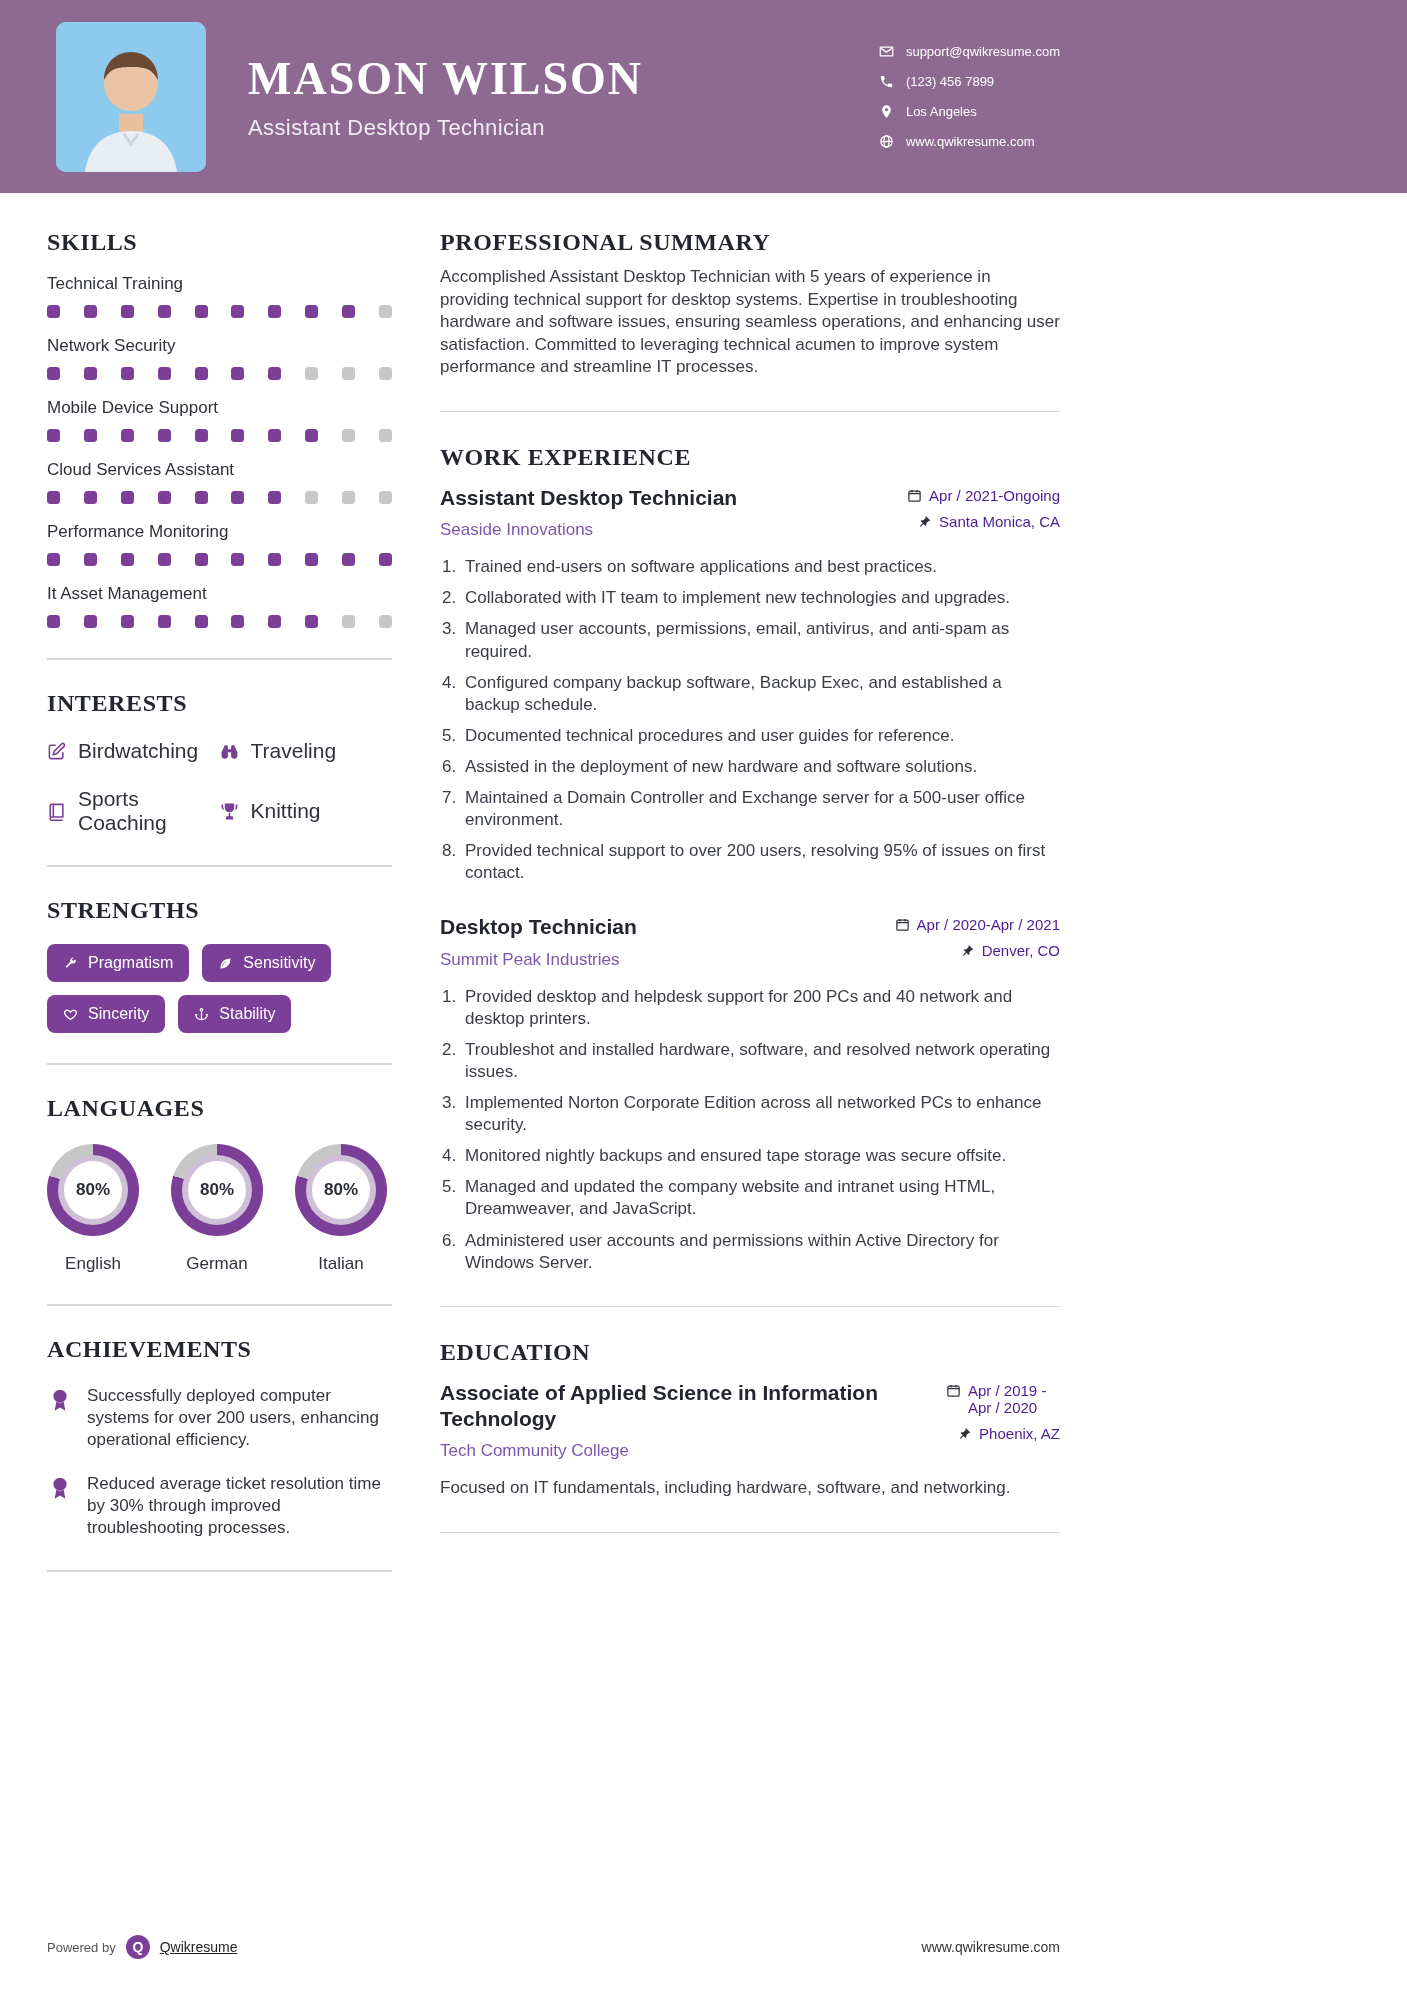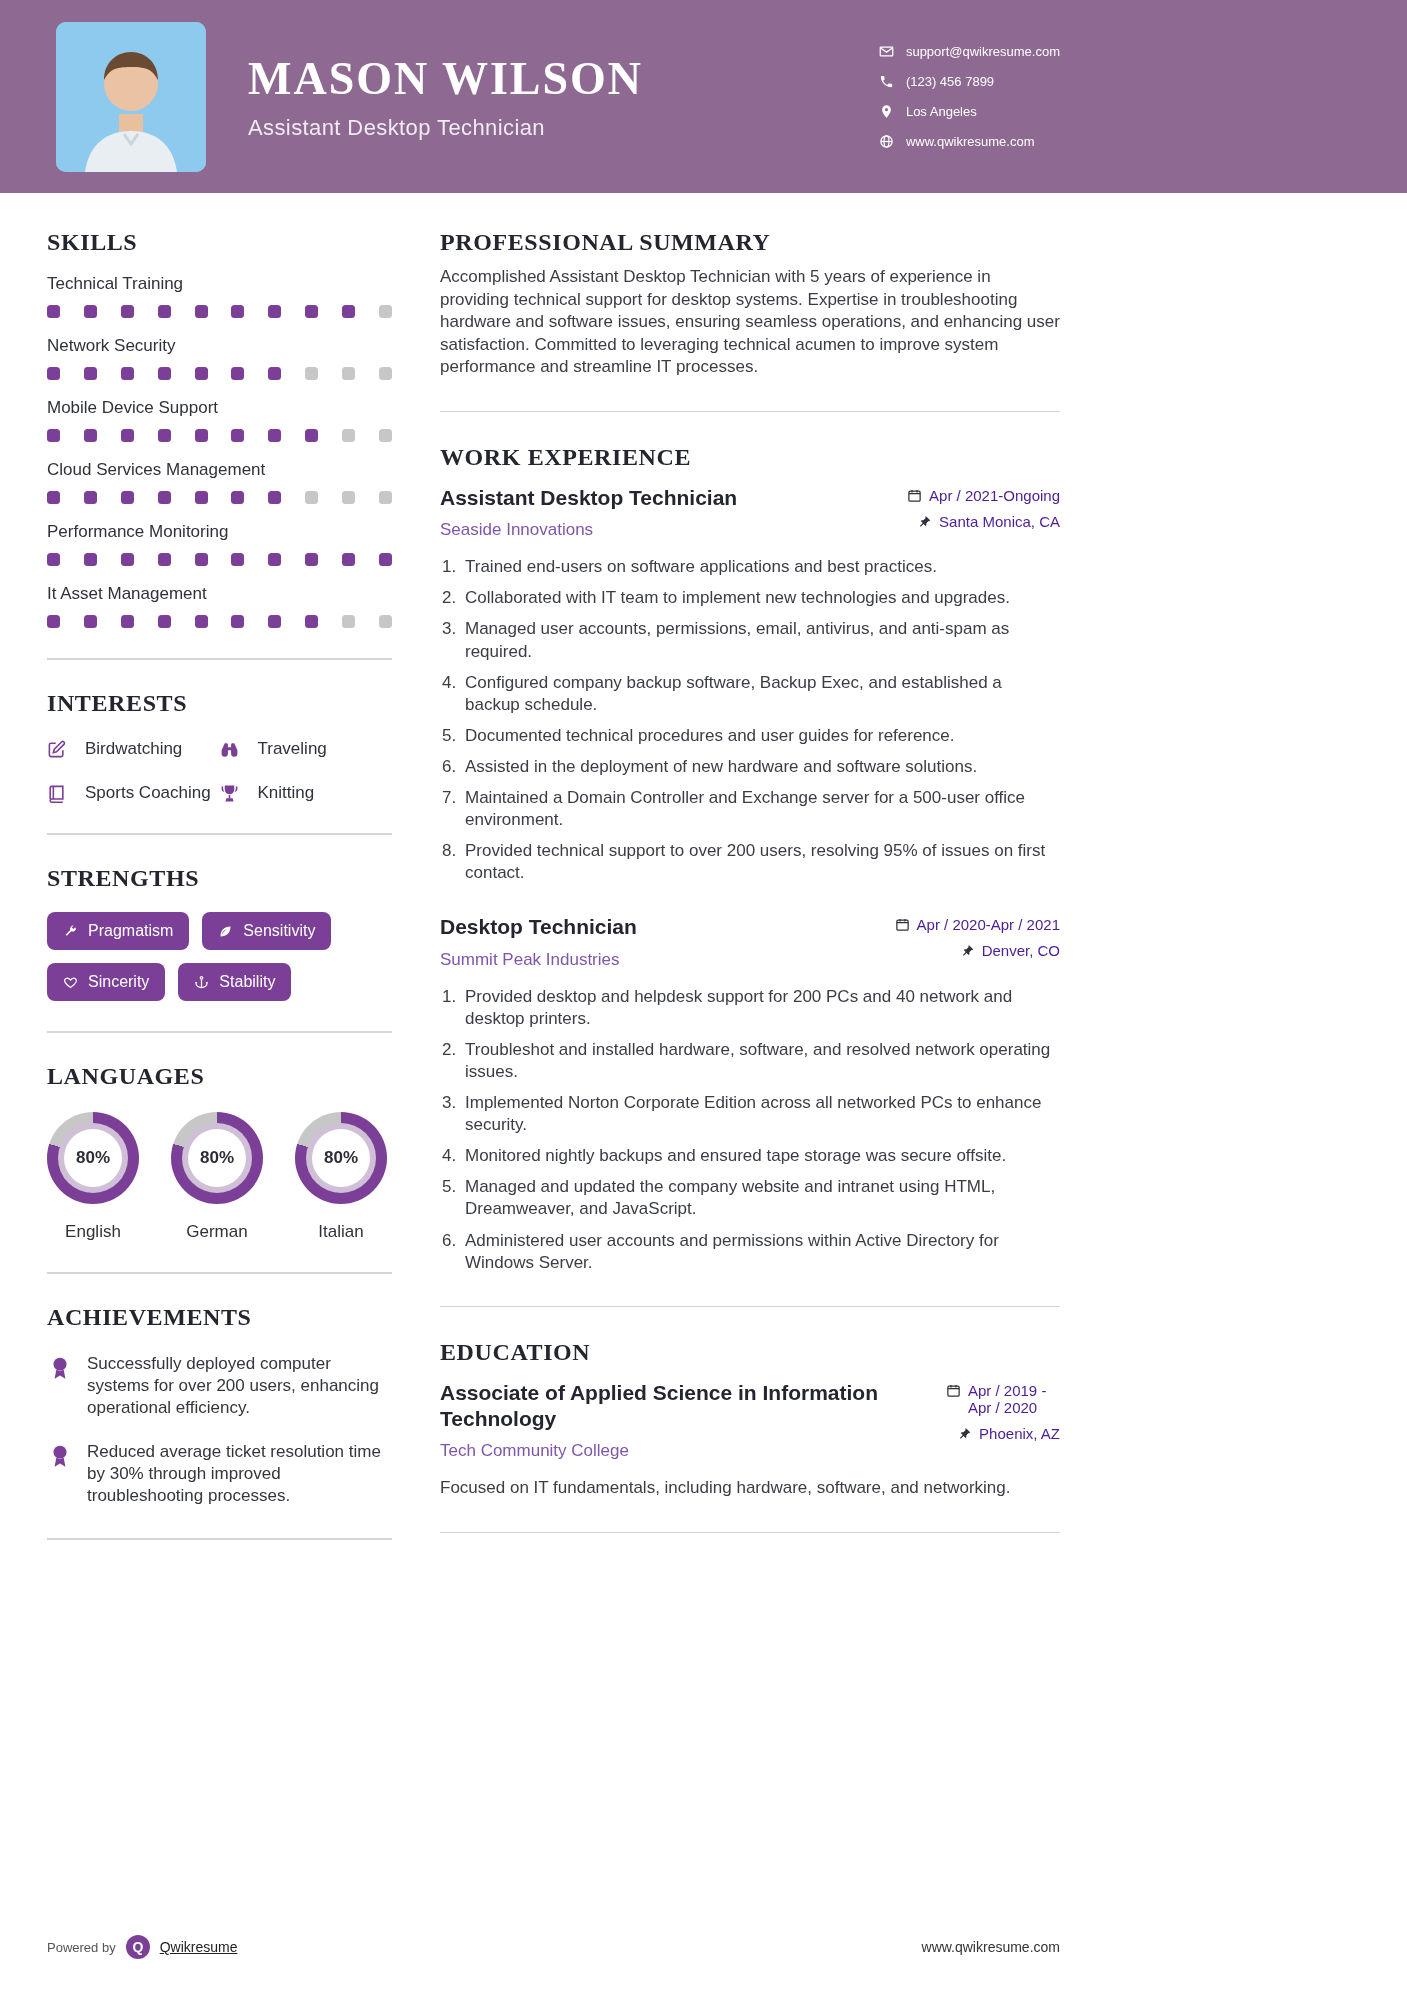--- a/index.html
+++ b/index.html
@@ -37,21 +37,21 @@
   .col-right .rule{height:1px;margin:32px 0;}
 
   
   .skill-name{font-size:17px;color:#2f323a;margin-top:18px;}
   .dots{display:flex;justify-content:space-between;margin-top:11px;}
   .dot{width:13px;height:13px;border-radius:3.5px;background:var(--dot-off);}
   .dot.on{background:var(--accent);}
 
   
   .int-grid{display:grid;grid-template-columns:1fr 1fr;row-gap:24px;margin-top:22px;}
-  .int-item{display:flex;align-items:center;gap:19px;font-size:17px;color:#2f323a;}
+  .int-item{display:flex;align-items:center;gap:12px;font-size:21px;color:#2f323a;}
   .int-icon{width:19px;height:19px;color:var(--accent);flex:0 0 auto;}
 
   
   .str-wrap{display:flex;flex-wrap:wrap;gap:13px;margin-top:20px;}
   .chip{display:inline-flex;align-items:center;gap:10px;background:var(--accent);color:#fff;font-size:16px;padding:10px 16px;border-radius:8px;}
   .chip-icon{width:15px;height:15px;flex:0 0 auto;}
 
   
   .lang-row{display:flex;gap:32px;margin-top:22px;}
   .lang{display:flex;flex-direction:column;align-items:center;width:92px;}
@@ -191,21 +191,21 @@
               <span class="dot on"></span>
               <span class="dot on"></span>
               <span class="dot on"></span>
               <span class="dot on"></span>
               <span class="dot on"></span>
               <span class="dot"></span>
               <span class="dot"></span>
             </div>
         </div>
         <div>
-          <div class="skill-name">Cloud Services Management</div>
+          <div class="skill-name">Cloud Services Assistant</div>
           <div class="dots">
               <span class="dot on"></span>
               <span class="dot on"></span>
               <span class="dot on"></span>
               <span class="dot on"></span>
               <span class="dot on"></span>
               <span class="dot on"></span>
               <span class="dot on"></span>
               <span class="dot"></span>
               <span class="dot"></span>

